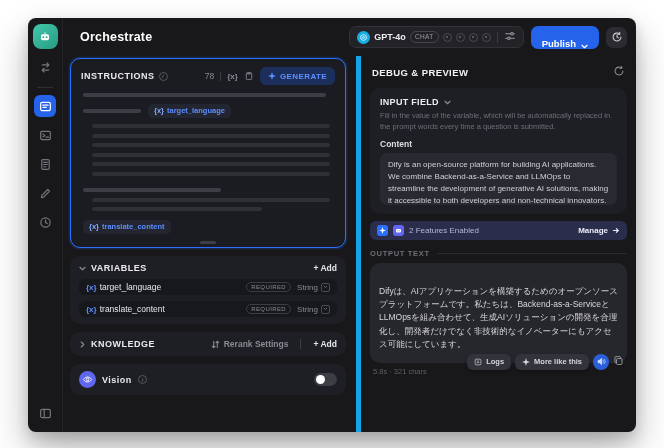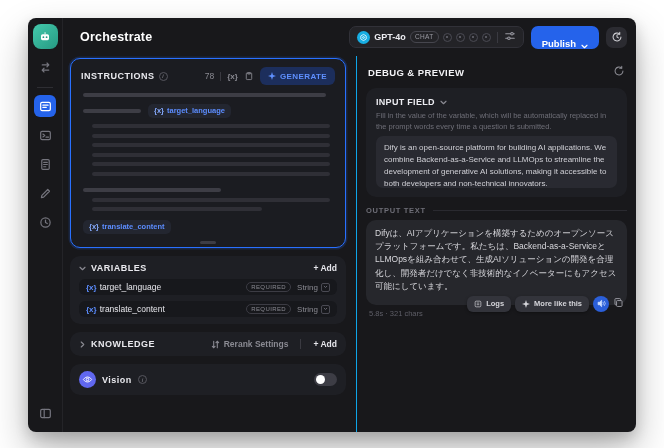--- a/index.html
+++ b/index.html
@@ -38,21 +38,21 @@
   .cap-icon::after { content:""; position:absolute; left:2.5px; top:2.5px; width:2px; height:2px; border-radius:50%; background:#6a6a73; }
   .pill-divider { width:1px; height:11px; background:#3a3a41; margin:0 2px; }
   .tune-icon svg { width:12px; height:12px; stroke:#9a9aa3; fill:none; stroke-width:1.2; stroke-linecap:round; }
   .publish-btn { display:flex; align-items:flex-end; gap:5px; height:23px; padding:0 11px; background:#2563eb; border:none; border-radius:7px; color:#fff; font-size:9.5px; font-weight:bold; }
   .chev-svg { width:7px; height:5px; stroke:currentColor; fill:none; stroke-width:1.4; stroke-linecap:round; stroke-linejoin:round; }
   .history-btn { width:21px; height:21px; border-radius:7px; background:#2b2b31; display:flex; align-items:center; justify-content:center; color:#cfcfd4; }
   .history-btn svg { width:12px; height:12px; stroke:currentColor; fill:none; stroke-width:1.2; stroke-linecap:round; }
   
   .split { flex:1; display:flex; min-height:0; }
   .left-pane { width:293px; flex:none; padding:2px 10px 8px 7px; display:flex; flex-direction:column; gap:8px; }
-  .right-pane { flex:1; border-left:1px solid #0ea5e9; padding:0 9px 8px; display:flex; flex-direction:column; min-width:0; }
+  .right-pane { flex:1; border-left:5px solid #0ea5e9; padding:0 9px 8px; display:flex; flex-direction:column; min-width:0; }
   
   .instructions { height:190px; flex:none; border:1px solid #2970ff; box-shadow:0 0 0 1.5px rgba(41,112,255,.18); border-radius:10px; background:#1b1c21; padding:8px 10px 6px; display:flex; flex-direction:column; position:relative; }
   .instr-header { display:flex; align-items:center; gap:4px; }
   .sec-title { font-size:9px; font-weight:bold; color:#e9e9ee; letter-spacing:.5px; }
   .info-dot { width:9px; height:9px; border:1px solid #56565e; border-radius:50%; color:#8a8a92; font-size:6px; line-height:1; display:flex; align-items:center; justify-content:center; font-style:italic; flex:none; }
   .instr-tools { margin-left:auto; display:flex; align-items:center; gap:6px; color:#8a8a92; }
   .char-count { font-size:8.5px; }
   .tool-divider { width:1px; height:9px; background:#3a3a41; }
   .var-token { font-size:8px; font-weight:bold; }
   .clip-icon svg { width:10px; height:10px; stroke:#8a8a92; fill:none; stroke-width:1.2; stroke-linejoin:round; }
@@ -104,21 +104,21 @@
   .features-bar { margin-top:7px; flex:none; height:19px; background:#2b2d4c; border-radius:6px; display:flex; align-items:center; gap:5px; padding:0 7px; }
   .feat-icon { width:11px; height:11px; border-radius:3px; display:flex; align-items:center; justify-content:center; flex:none; }
   .feat-icon.blue { background:#2970ff; } .feat-icon.violet { background:#6366f1; }
   .feat-icon svg { width:7px; height:7px; fill:#fff; stroke:none; }
   .features-text { font-size:8px; color:#b5b8da; }
   .manage-btn { margin-left:auto; display:flex; align-items:center; gap:4px; font-size:8px; font-weight:bold; color:#eaebf8; }
   .manage-btn svg { width:8px; height:7px; stroke:currentColor; fill:none; stroke-width:1.3; stroke-linecap:round; stroke-linejoin:round; }
   .output-label-row { margin-top:9px; display:flex; align-items:center; gap:7px; flex:none; }
   .output-label { font-size:7.5px; font-weight:bold; color:#6e6e77; letter-spacing:.7px; }
   .output-rule { flex:1; height:1px; background:#2a2a30; }
-  .bubble { margin-top:5px; background:#26272c; border-radius:10px; padding:7px 9px 12px; font-size:8.5px; line-height:1.55; color:#d7d7dc; flex:none; }
+  .bubble { margin-top:5px; background:#26272c; border-radius:10px; padding:22px 9px 12px; font-size:8.5px; line-height:1.55; color:#d7d7dc; flex:none; }
   .output-footer { display:flex; justify-content:space-between; align-items:flex-start; margin-top:-9px; padding:0 3px; position:relative; }
   .stats { font-size:7.5px; color:#5e5e67; padding-top:13px; }
   .out-actions { display:flex; align-items:center; gap:4px; }
   .action-pill { display:flex; align-items:center; gap:4px; height:16px; padding:0 7px; border-radius:6px; background:#33343b; color:#d5d5da; font-size:7.5px; font-weight:bold; box-shadow:0 1px 3px rgba(0,0,0,.35); border:none; }
   .action-pill svg { width:8px; height:8px; stroke:currentColor; fill:none; stroke-width:1.2; }
   .action-pill .sparkle { stroke:none; fill:currentColor; }
   .speaker-btn { width:16px; height:16px; border-radius:50%; background:#2b5fd9; display:flex; align-items:center; justify-content:center; border:none; }
   .speaker-btn svg { width:9px; height:9px; fill:#cfe0ff; stroke:#cfe0ff; stroke-width:.8; }
   .copy-btn svg { width:11px; height:11px; stroke:#9a9aa3; fill:none; stroke-width:1.2; stroke-linejoin:round; }
 </style>
@@ -358,23 +358,45 @@
         </div>
 
         <div class="input-card">
           <div class="if-header">
             <span>INPUT FIELD</span>
             <svg class="chev-svg" viewBox="0 0 8 6">
                 <path d="M1 1.5l3 3 3-3"></path>
               </svg>
           </div>
           <div class="if-desc">Fill in the value of the variable, which will be automatically replaced in the prompt words every time a question is submitted.</div>
+          <div class="field-label">Content</div>
           <textarea class="textarea" style="">Dify is an open-source platform for building AI applications. We combine Backend-as-a-Service and LLMOps to streamline the development of generative AI solutions, making it accessible to both developers and non-technical innovators.</textarea>
         </div>
 
+        <div class="features-bar">
+          <span class="feat-icon blue">
+            <svg viewBox="0 0 10 10">
+                <path d="M5 0l1.2 3.8L10 5 6.2 6.2 5 10 3.8 6.2 0 5l3.8-1.2z"></path>
+              </svg>
+          </span>
+          <span class="feat-icon violet">
+            <svg viewBox="0 0 10 10">
+                <rect x="1.5" y="2.8" width="7" height="5" rx="1.4"></rect>
+                <circle cx="3.8" cy="5.3" r="0.8" fill="#6366f1"></circle>
+                <circle cx="6.2" cy="5.3" r="0.8" fill="#6366f1"></circle>
+              </svg>
+          </span>
+          <span class="features-text">2 Features Enabled</span>
+          <span class="manage-btn">
+            <span>Manage</span>
+            <svg viewBox="0 0 8 8">
+                <path d="M1 4h5.4M4.4 1.8L6.6 4 4.4 6.2"></path>
+              </svg>
+          </span>
+        </div>
 
         <div class="output-label-row">
           <span class="output-label">OUTPUT TEXT</span>
           <span class="output-rule"></span>
         </div>
         <div class="bubble">Difyは、AIアプリケーションを構築するためのオープンソースプラットフォームです。私たちは、Backend-as-a-ServiceとLLMOpsを組み合わせて、生成AIソリューションの開発を合理化し、開発者だけでなく非技術的なイノベーターにもアクセス可能にしています。</div>
         <div class="output-footer">
           <span class="stats">5.8s · 321 chars</span>
           <span class="out-actions">
             <button class="action-pill">

